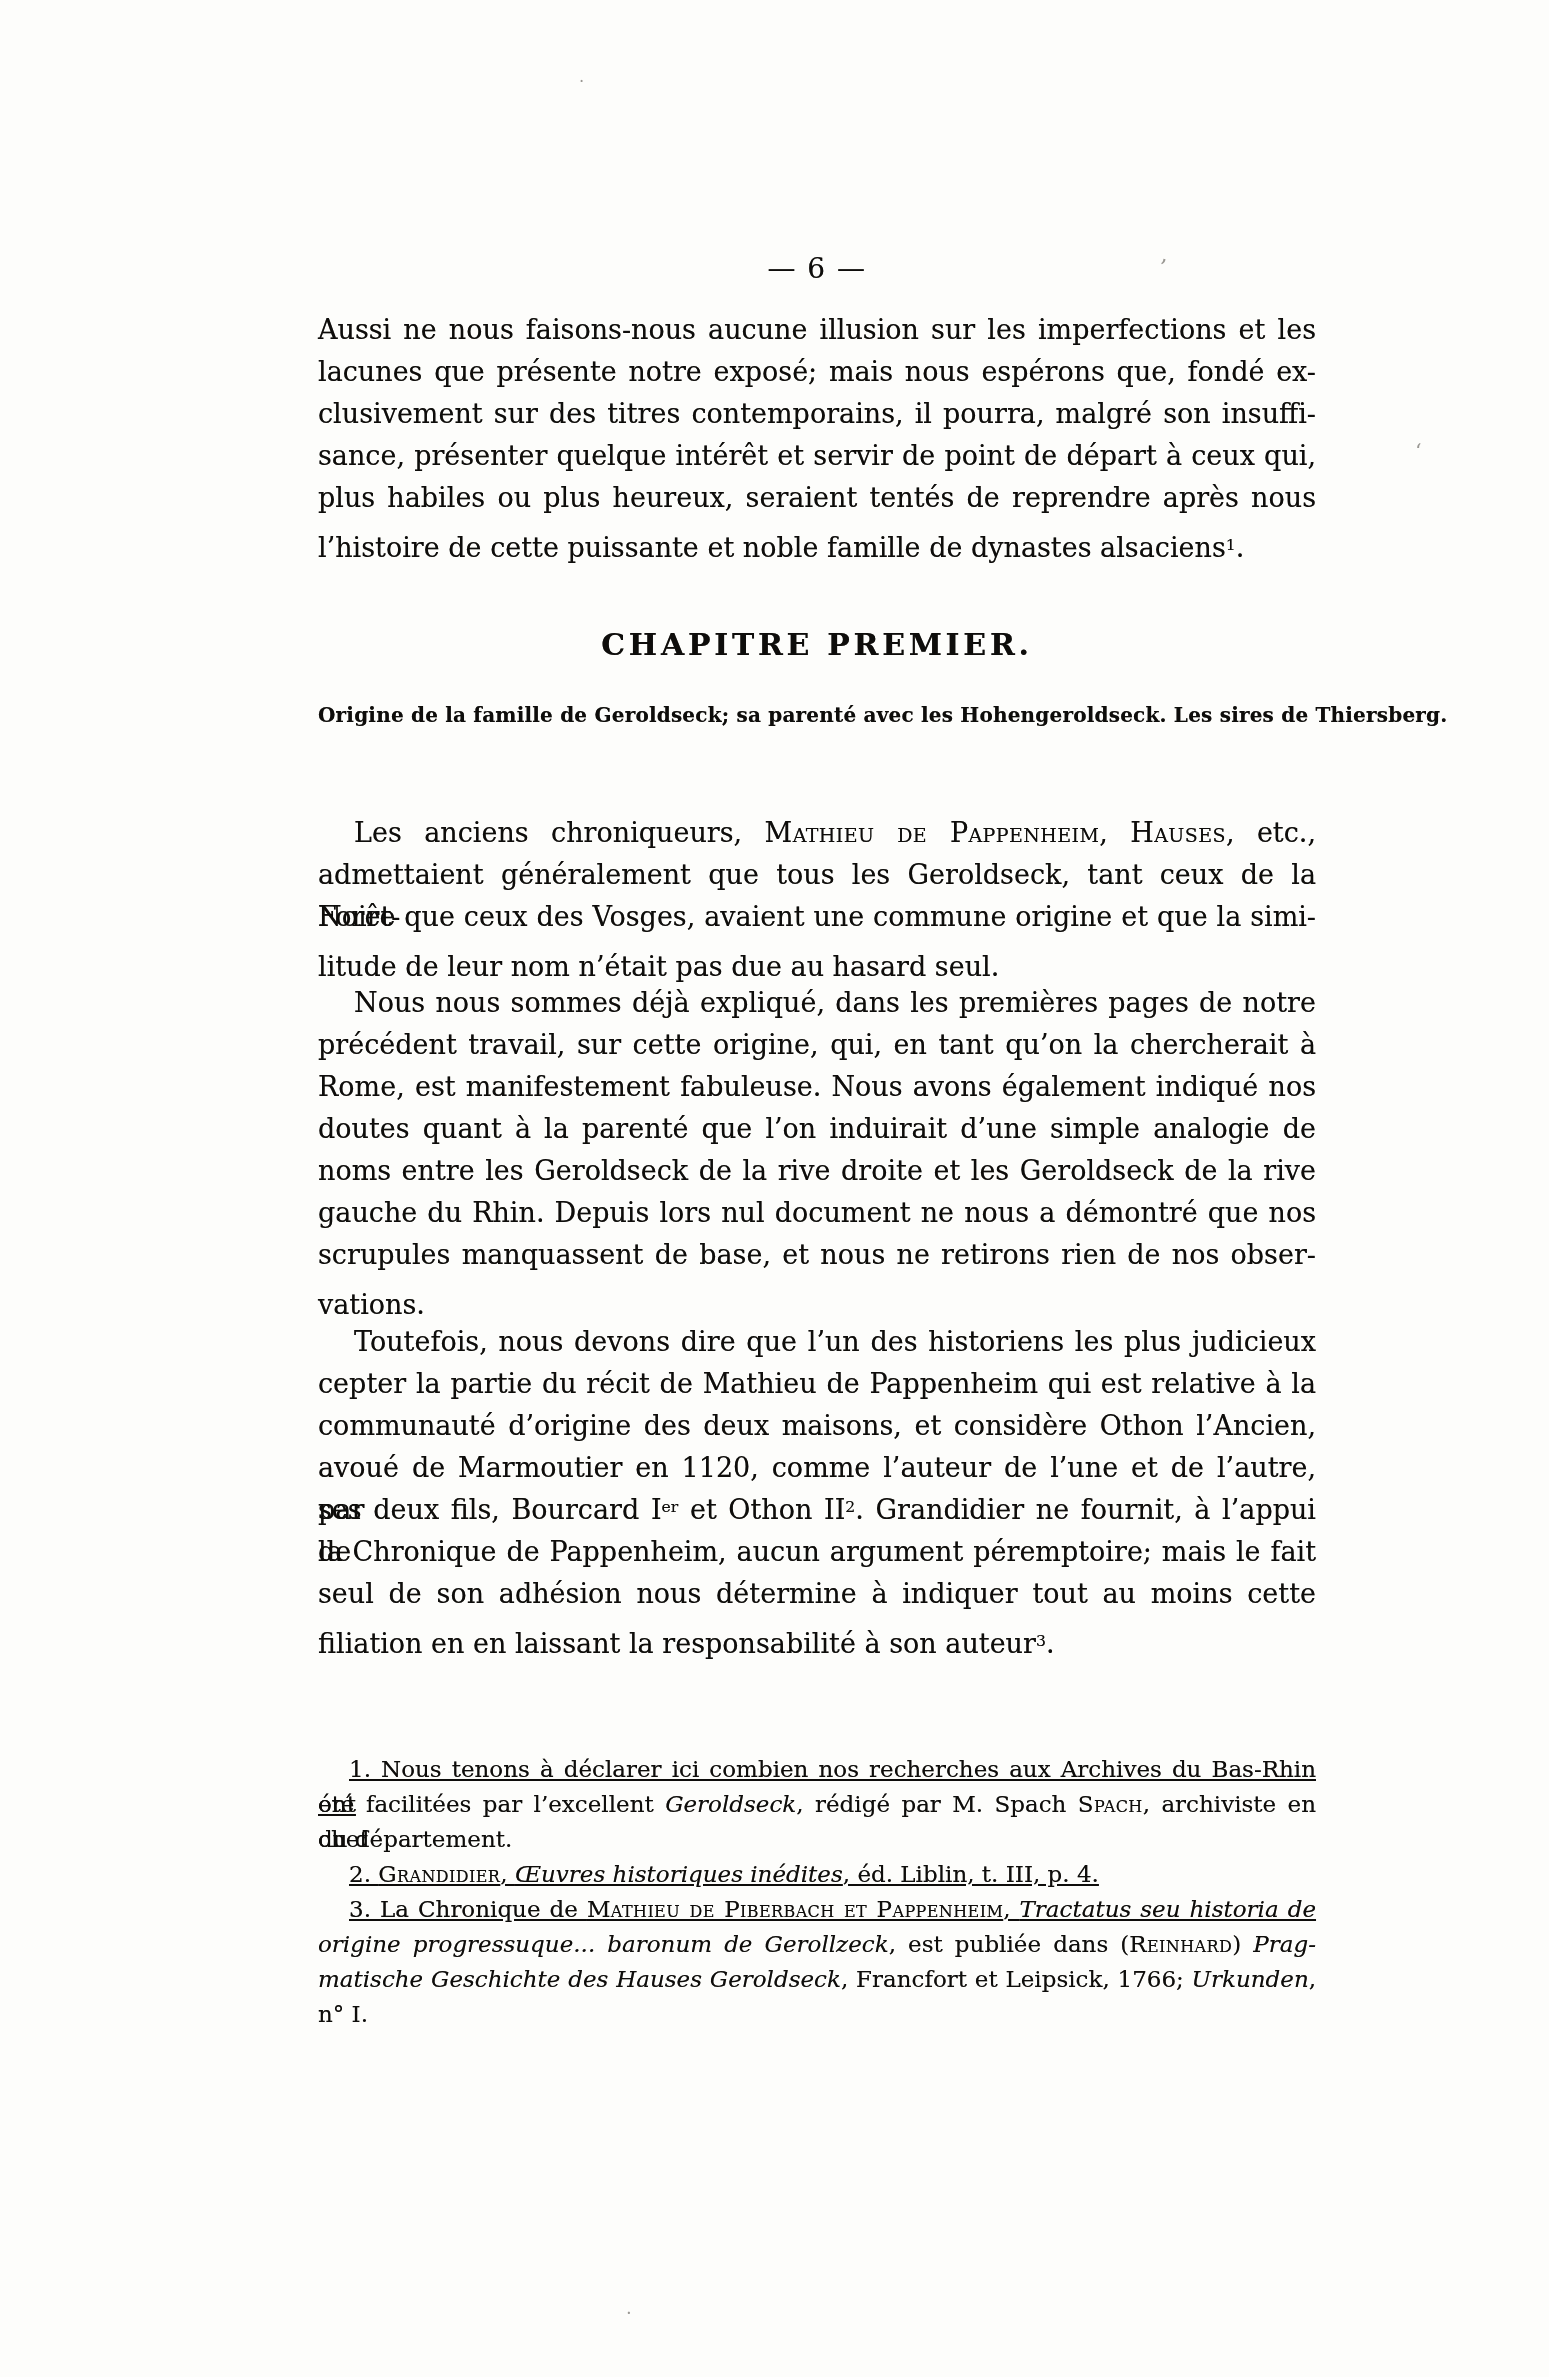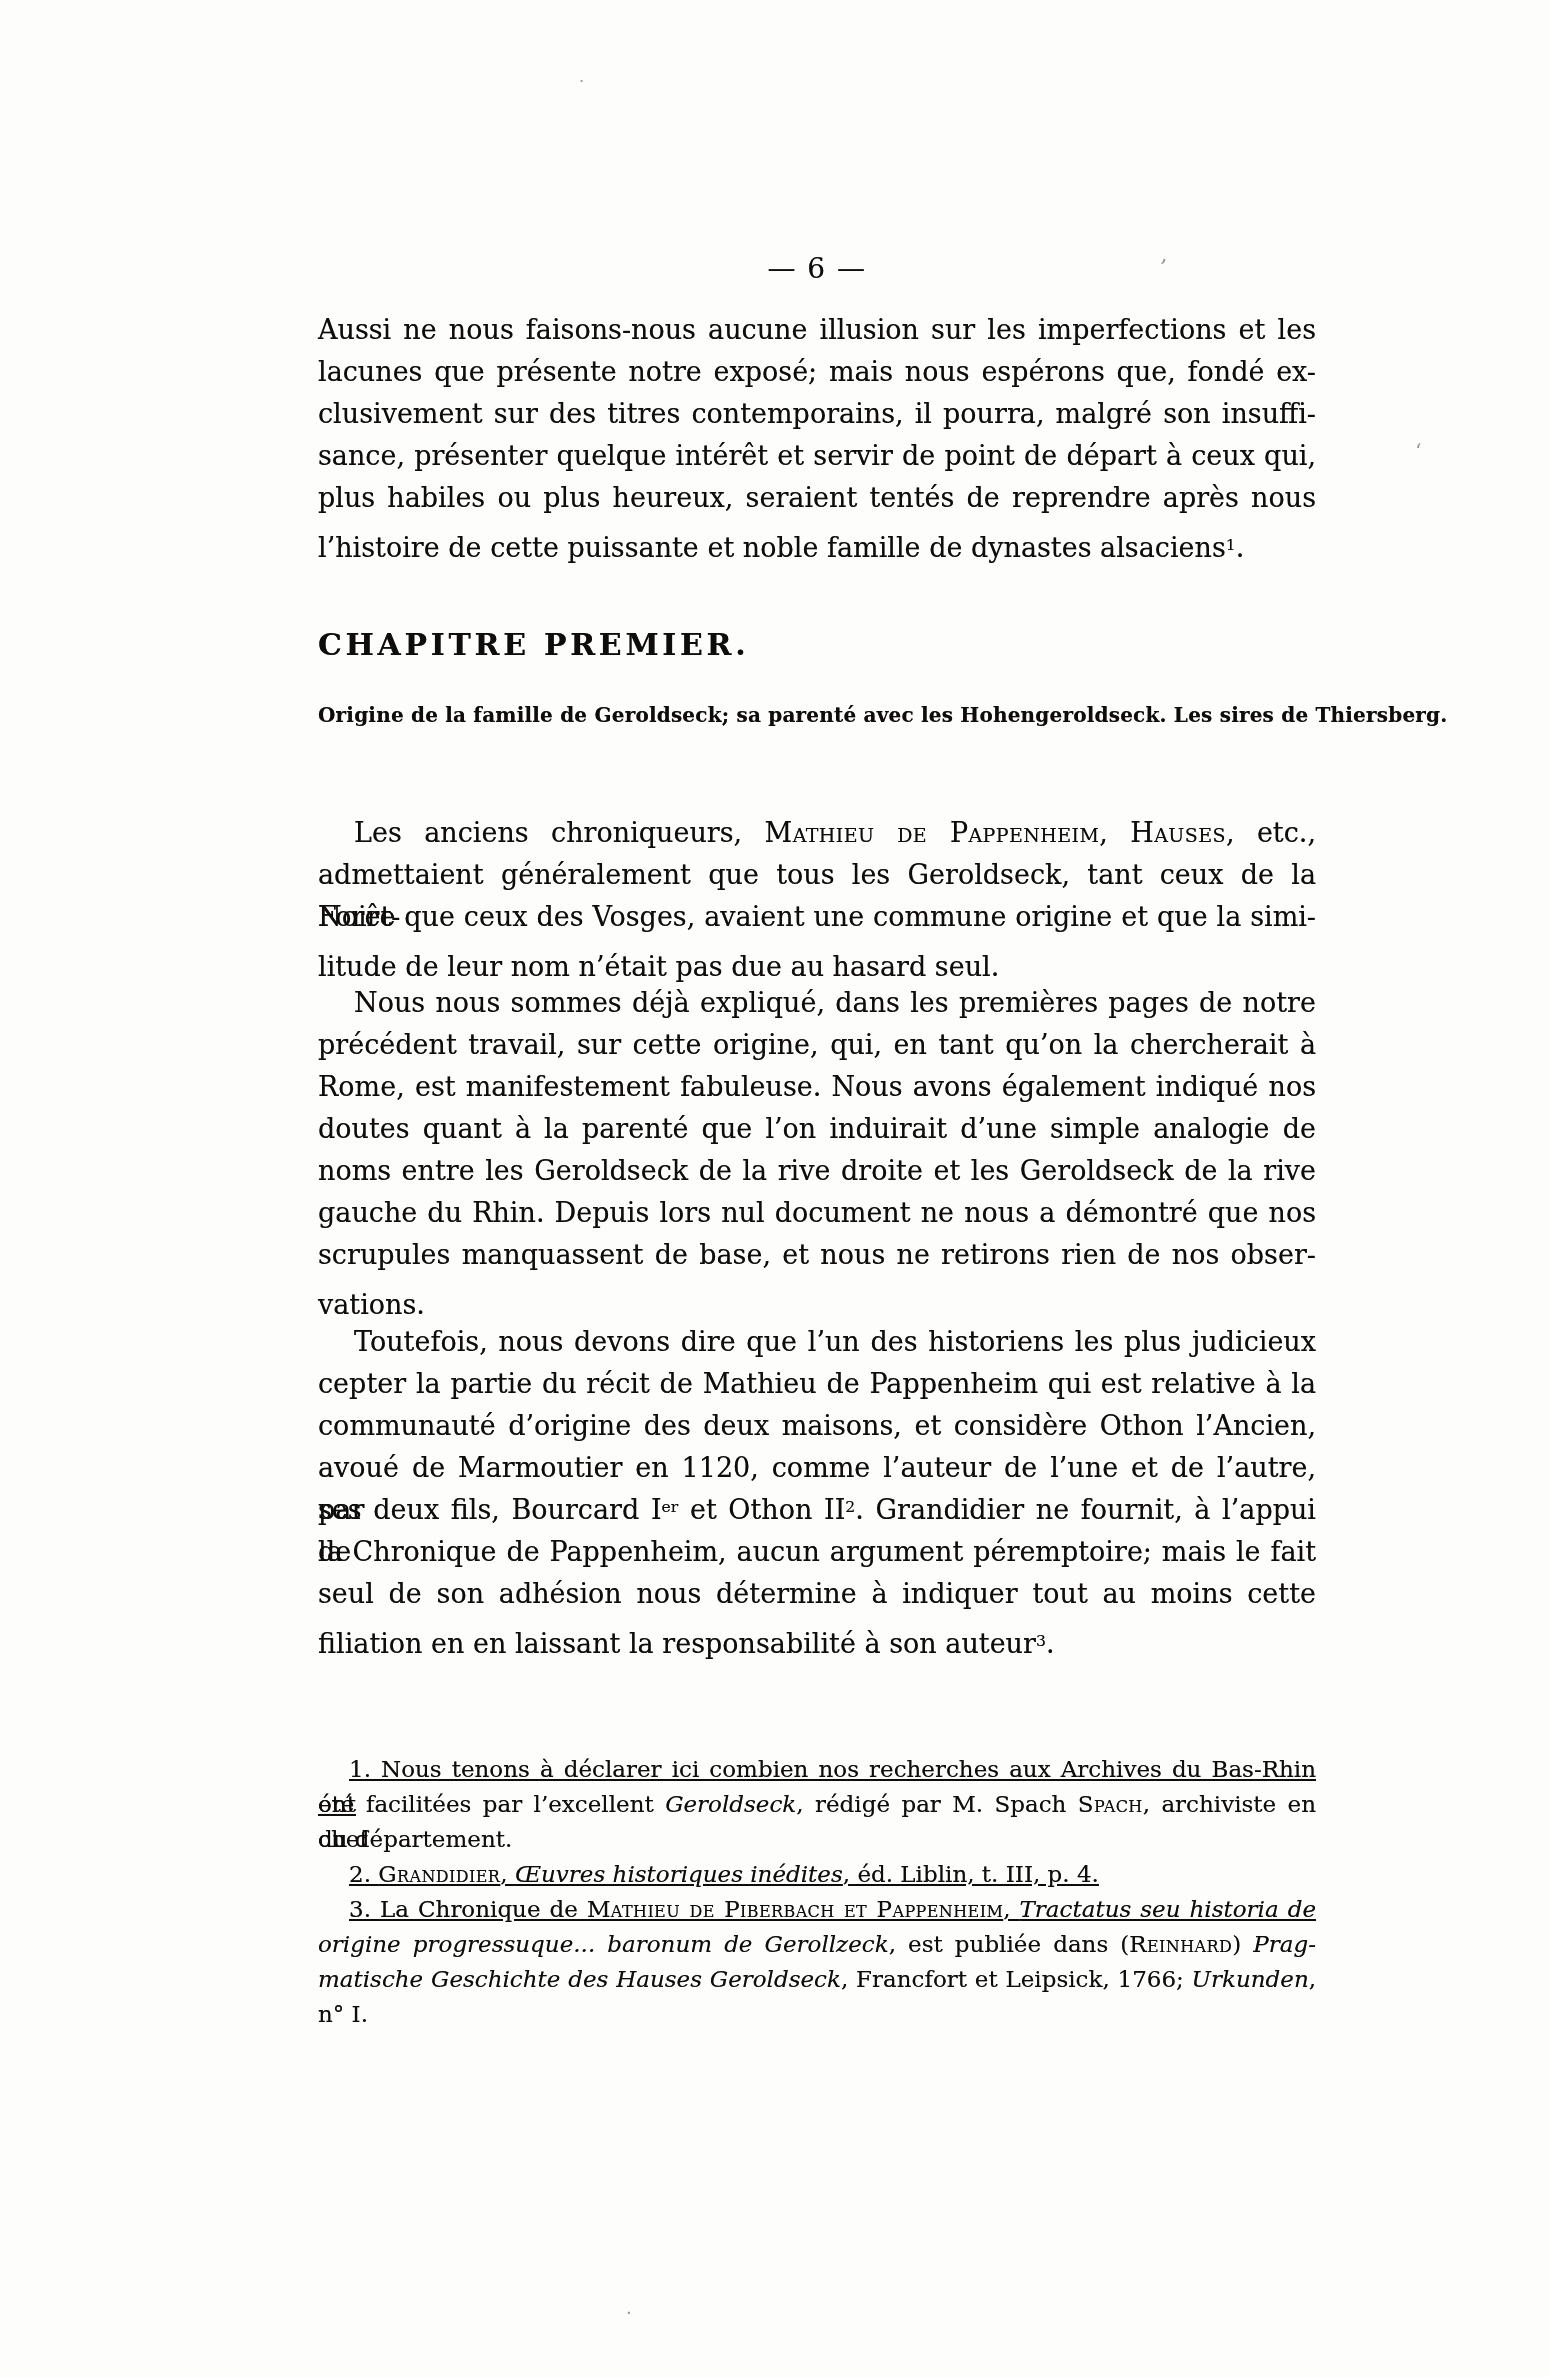--- a/index.html
+++ b/index.html
@@ -20,21 +20,21 @@
   
   .para .tline{
     font-size:27px;height:42px;line-height:42px;
     text-align:justify;text-align-last:justify;
     overflow:visible;
   }
   .para .tline.last{text-align-last:left;margin-top:8px;}
   .para .tline.indent{text-indent:36px;}
   .chapter{
     position:absolute;left:318px;width:998px;top:627px;margin:0;
-    text-align:left;font-size:30px;font-weight:bold;
+    text-align:center;font-size:30px;font-weight:bold;
     letter-spacing:3.7px;white-space:nowrap;
   }
   .heading{position:absolute;left:318px;width:998px;top:693px;}
   .heading .hline{
     text-align:center;font-size:20px;font-weight:bold;
     line-height:44px;height:44px;white-space:nowrap;letter-spacing:0.2px;
   }
   .footnotes{position:absolute;left:318px;width:998px;top:1752px;}
   .fnote .tline{
     font-size:23px;height:35px;line-height:35px;

